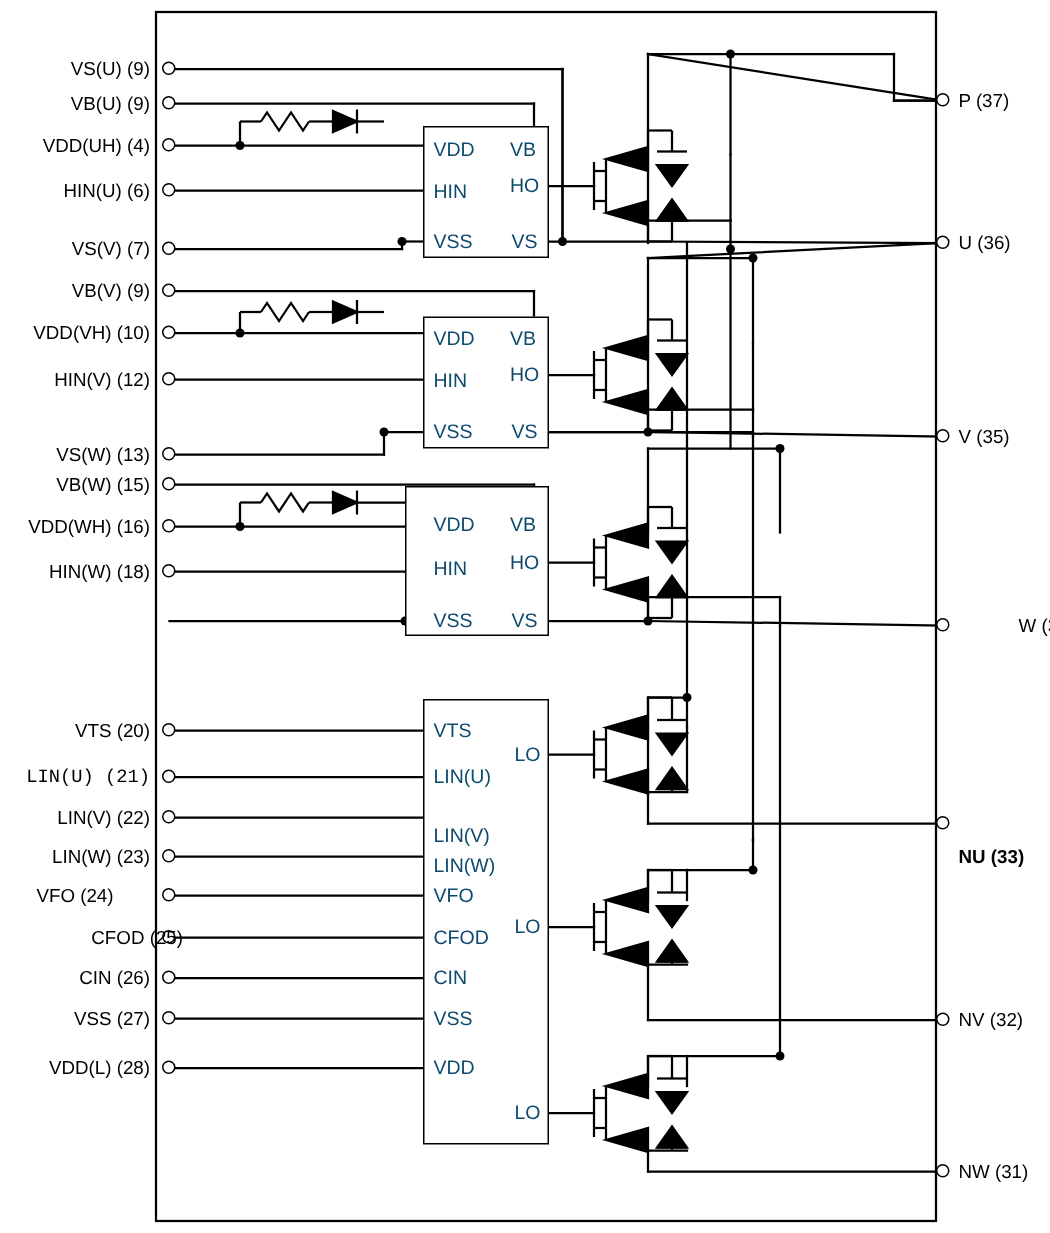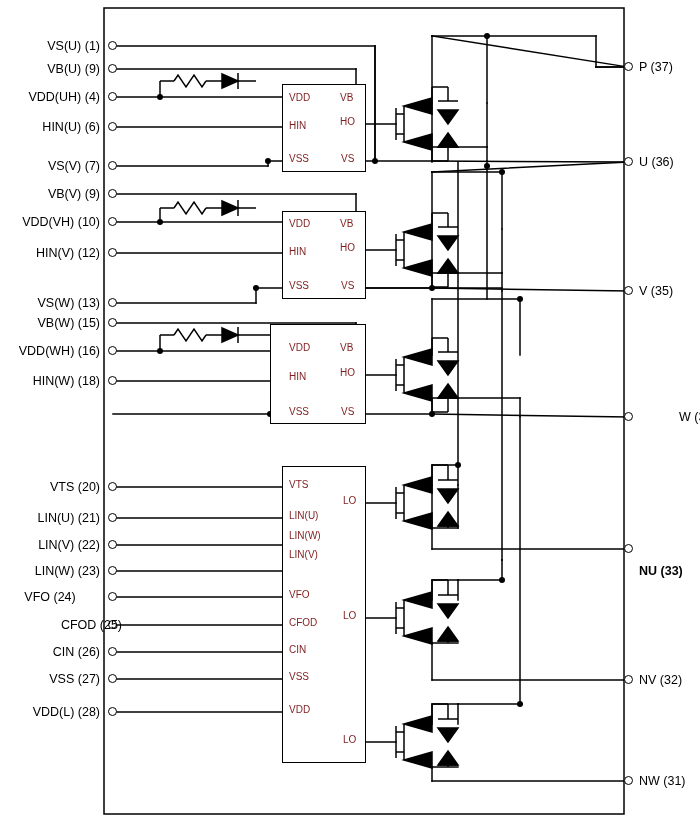--- a/index.html
+++ b/index.html
@@ -2,21 +2,21 @@
 <html><head>
 <meta charset="utf-8">
 <style>
   html,body{margin:0;padding:0;background:#ffffff;}
   body{font-family:"Liberation Sans", sans-serif;}
   #root{position:relative;width:700px;height:822px;overflow:hidden;background:#fff;}
   .lbl{position:absolute;font-size:12.5px;color:#000;white-space:nowrap;}
   .lbl.r{text-align:right;}
   .pin{position:absolute;width:9px;height:9px;border:1.4px solid #000;border-radius:50%;background:#fff;box-sizing:border-box;}
   .box{position:absolute;border:1.6px solid #000;background:#fff;box-sizing:border-box;}
-  .boxlbl{position:absolute;font-size:10px;color:#7f1d1d;white-space:nowrap;}
+  .boxlbl{position:absolute;font-size:13px;color:#0c4a6e;white-space:nowrap;}
   svg.ov{position:absolute;left:0;top:0;width:700px;height:822px;overflow:visible;}
 </style>
 </head>
 <body>
 
 <div id="root">
 
   <svg class="ov" xmlns="http://www.w3.org/2000/svg">
     <g stroke="#000" stroke-width="1.5" fill="none" stroke-linecap="square">
 
@@ -313,21 +313,21 @@
       <circle cx="502" cy="580" r="3"></circle>
       <circle cx="520" cy="704" r="3"></circle>
       <circle cx="160" cy="97" r="3"></circle>
       <circle cx="160" cy="222" r="3"></circle>
       <circle cx="160" cy="351" r="3"></circle>
     </g>
   </svg>
 
   <div>
     <div class="pin" style="left:108px;top:41px;"></div>
-    <div class="lbl r" style="left:0;width:100px;top:39px;">VS(U) (1)</div>
+    <div class="lbl r" style="left:0;width:100px;top:39px;">VS(U) (9)</div>
 
     <div class="pin" style="left:108px;top:64px;"></div>
     <div class="lbl r" style="left:0;width:100px;top:62px;">VB(U) (9)</div>
 
     <div class="pin" style="left:108px;top:92px;"></div>
     <div class="lbl r" style="left:0;width:100px;top:90px;">VDD(UH) (4)</div>
 
     <div class="pin" style="left:108px;top:122px;"></div>
     <div class="lbl r" style="left:0;width:100px;top:120px;">HIN(U) (6)</div>
 
@@ -352,21 +352,21 @@
     <div class="pin" style="left:108px;top:346px;"></div>
     <div class="lbl r" style="left:0;width:100px;top:344px;">VDD(WH) (16)</div>
 
     <div class="pin" style="left:108px;top:376px;"></div>
     <div class="lbl r" style="left:0;width:100px;top:374px;">HIN(W) (18)</div>
 
     <div class="pin" style="left:108px;top:482px;"></div>
     <div class="lbl r" style="left:0;width:100px;top:480px;">VTS (20)</div>
 
     <div class="pin" style="left:108px;top:513px;"></div>
-    <div class="lbl r" style="left:0;width:100px;top:511px;">LIN(U) (21)</div>
+    <div class="lbl r" style="left:0;width:100px;top:511px;font-family:Liberation Mono, monospace;">LIN(U) (21)</div>
 
     <div class="pin" style="left:108px;top:540px;"></div>
     <div class="lbl r" style="left:0;width:100px;top:538px;">LIN(V) (22)</div>
 
     <div class="pin" style="left:108px;top:566px;"></div>
     <div class="lbl r" style="left:0;width:100px;top:564px;">LIN(W) (23)</div>
 
     <div class="pin" style="left:108px;top:592px;"></div>
     <div class="lbl r" style="left:0;width:100px;top:590px;text-align:center;">VFO (24)</div>
 
@@ -427,21 +427,21 @@
   <div class="boxlbl" style="left:289px;top:371px;">HIN</div>
   <div class="boxlbl" style="left:289px;top:406px;">VSS</div>
   <div class="boxlbl" style="left:340px;top:342px;">VB</div>
   <div class="boxlbl" style="left:340px;top:367px;">HO</div>
   <div class="boxlbl" style="left:341px;top:406px;">VS</div>
 
   <div class="box" style="left:282px;top:466px;width:84px;height:297px;"></div>
   <div class="boxlbl" style="left:289px;top:479px;">VTS</div>
   <div class="boxlbl" style="left:289px;top:510px;">LIN(U)</div>
   <div class="boxlbl" style="left:289px;top:549px;">LIN(V)</div>
-  <div class="boxlbl" style="left:289px;top:530px;">LIN(W)</div>
+  <div class="boxlbl" style="left:289px;top:569px;">LIN(W)</div>
   <div class="boxlbl" style="left:289px;top:589px;">VFO</div>
   <div class="boxlbl" style="left:289px;top:617px;">CFOD</div>
   <div class="boxlbl" style="left:289px;top:644px;">CIN</div>
   <div class="boxlbl" style="left:289px;top:671px;">VSS</div>
   <div class="boxlbl" style="left:289px;top:704px;">VDD</div>
   <div class="boxlbl" style="left:343px;top:495px;">LO</div>
   <div class="boxlbl" style="left:343px;top:610px;">LO</div>
   <div class="boxlbl" style="left:343px;top:734px;">LO</div>
 
 </div>

